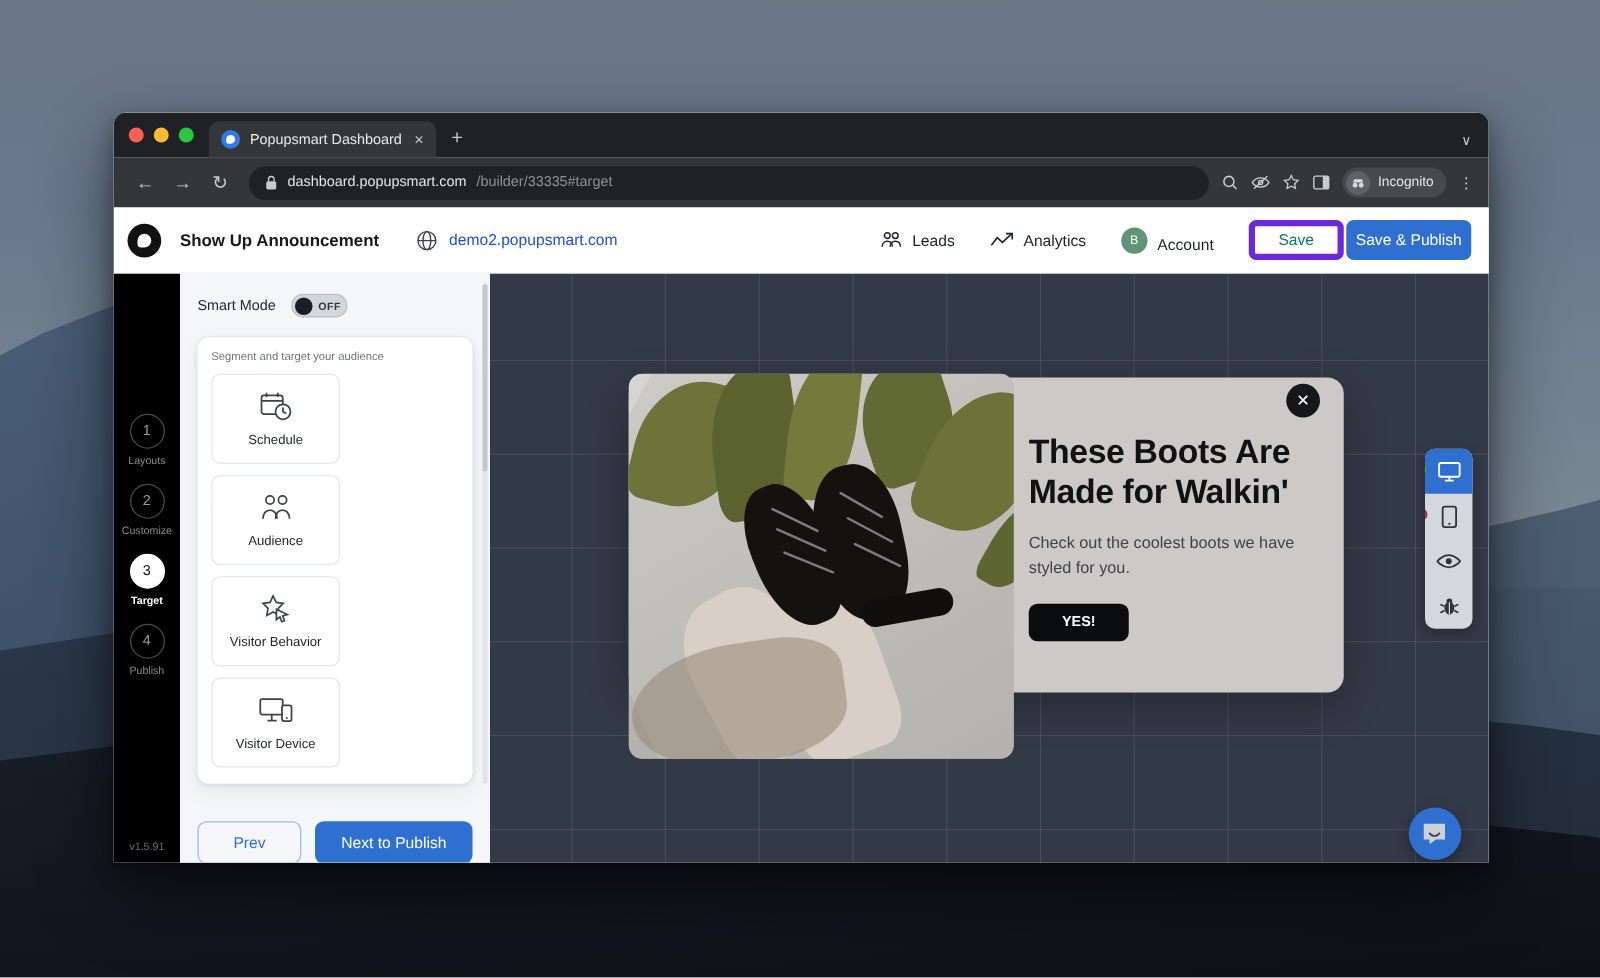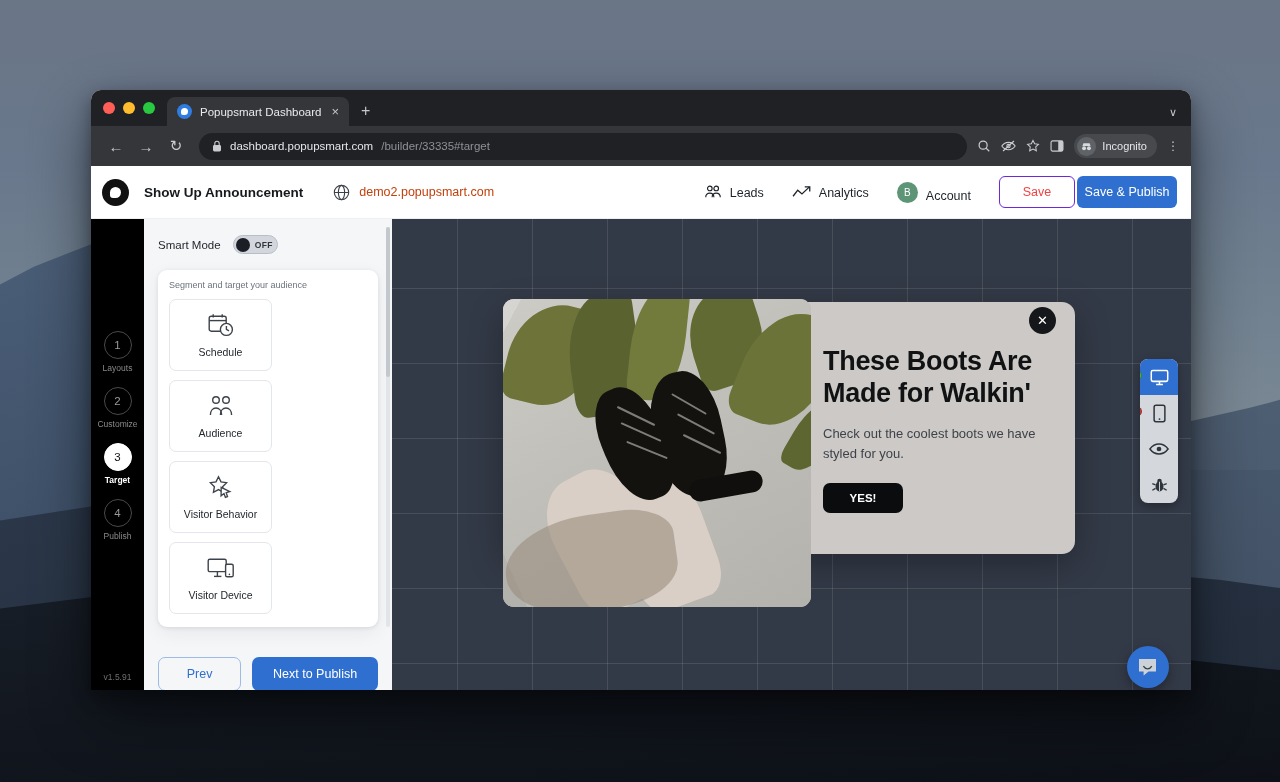--- a/index.html
+++ b/index.html
@@ -105,32 +105,32 @@
   .app-header {
     height: 53px; background: #fff; display: flex; align-items: center;
     padding: 0 14px 0 11px; gap: 0; border-bottom: 1px solid #eceff3;
   }
   .brand-logo {
     width: 27px; height: 27px; border-radius: 50%; background: #111;
     display: flex; align-items: center; justify-content: center; flex: none;
   }
   .brand-logo i { display:block; width: 11px; height: 11px; border-radius: 50% 50% 50% 3px; background: #fff; }
   .app-title { font-size: 13.5px; font-weight: bold; color: #17191c; margin-left: 15px; }
-  .site-chip { display: flex; align-items: center; gap: 9px; margin-left: 30px; color: #c2410c; font-size: 12.5px; }
+  .site-chip { display: flex; align-items: center; gap: 9px; margin-left: 30px; color: #1d4ed8; font-size: 12.5px; }
   .hdr-spacer { flex: 1; }
   .hdr-link { display: flex; align-items: flex-end; gap: 8px; color: #1d2329; font-size: 12.5px; margin-right: 28px; }
   .acct-avatar {
     width: 21px; height: 21px; border-radius: 50%; background: #5f9577;
     color: #fff; font-size: 10px; display: flex; align-items: center; justify-content: center;
   }
   .btn {
     height: 32px; border-radius: 6px; font-size: 12.5px; display: flex;
     align-items: center; justify-content: center; cursor: pointer;
   }
-  .btn-outline { border: 1px solid #6d28d9; color: #ef4444; width: 76px; }
+  .btn-outline { border: 5px solid #6d28d9; color: #0f766e; width: 76px; }
   .btn-primary { background: #2f6fd0; color: #fff; width: 100px; margin-left: 2px; font-weight: 400; }
 
   
   .app-body { display: flex; height: 485px; }
 
   .steps-rail {
     width: 53px; background: #000; position: relative; flex: none;
     padding-top: 112px; display: flex; flex-direction: column; align-items: center; gap: 14px;
   }
   .step { display: flex; flex-direction: column; align-items: center; gap: 4px; }

